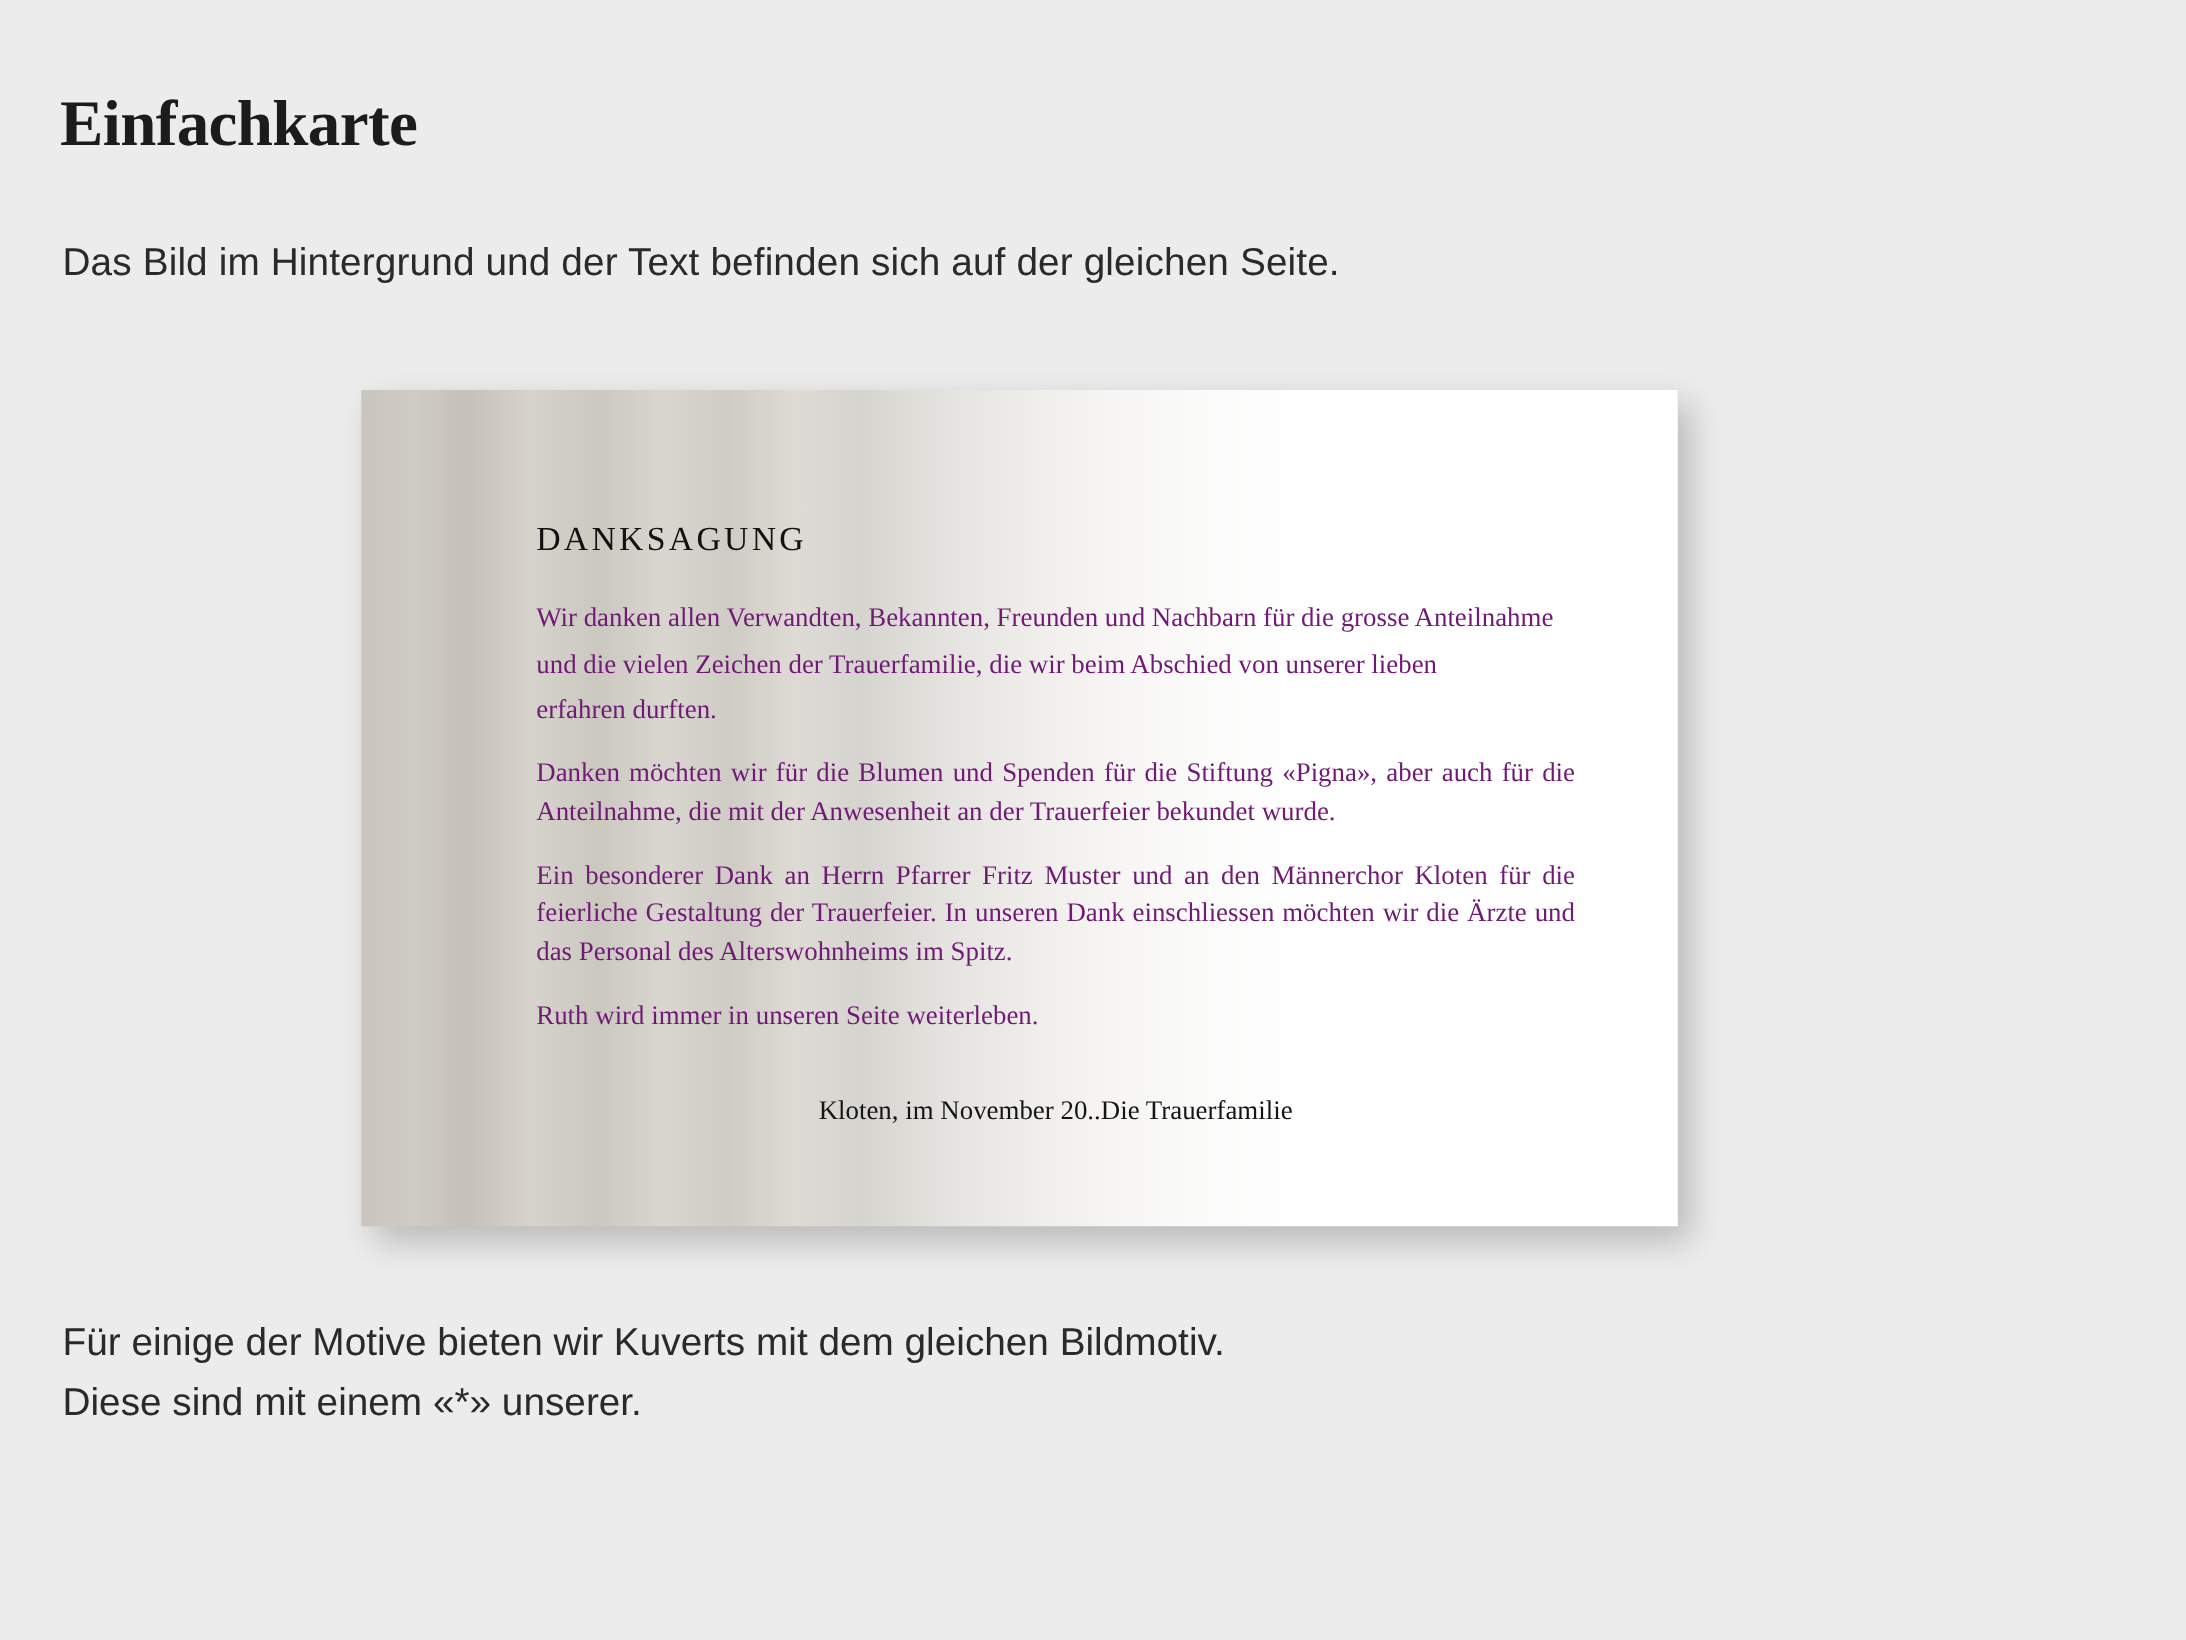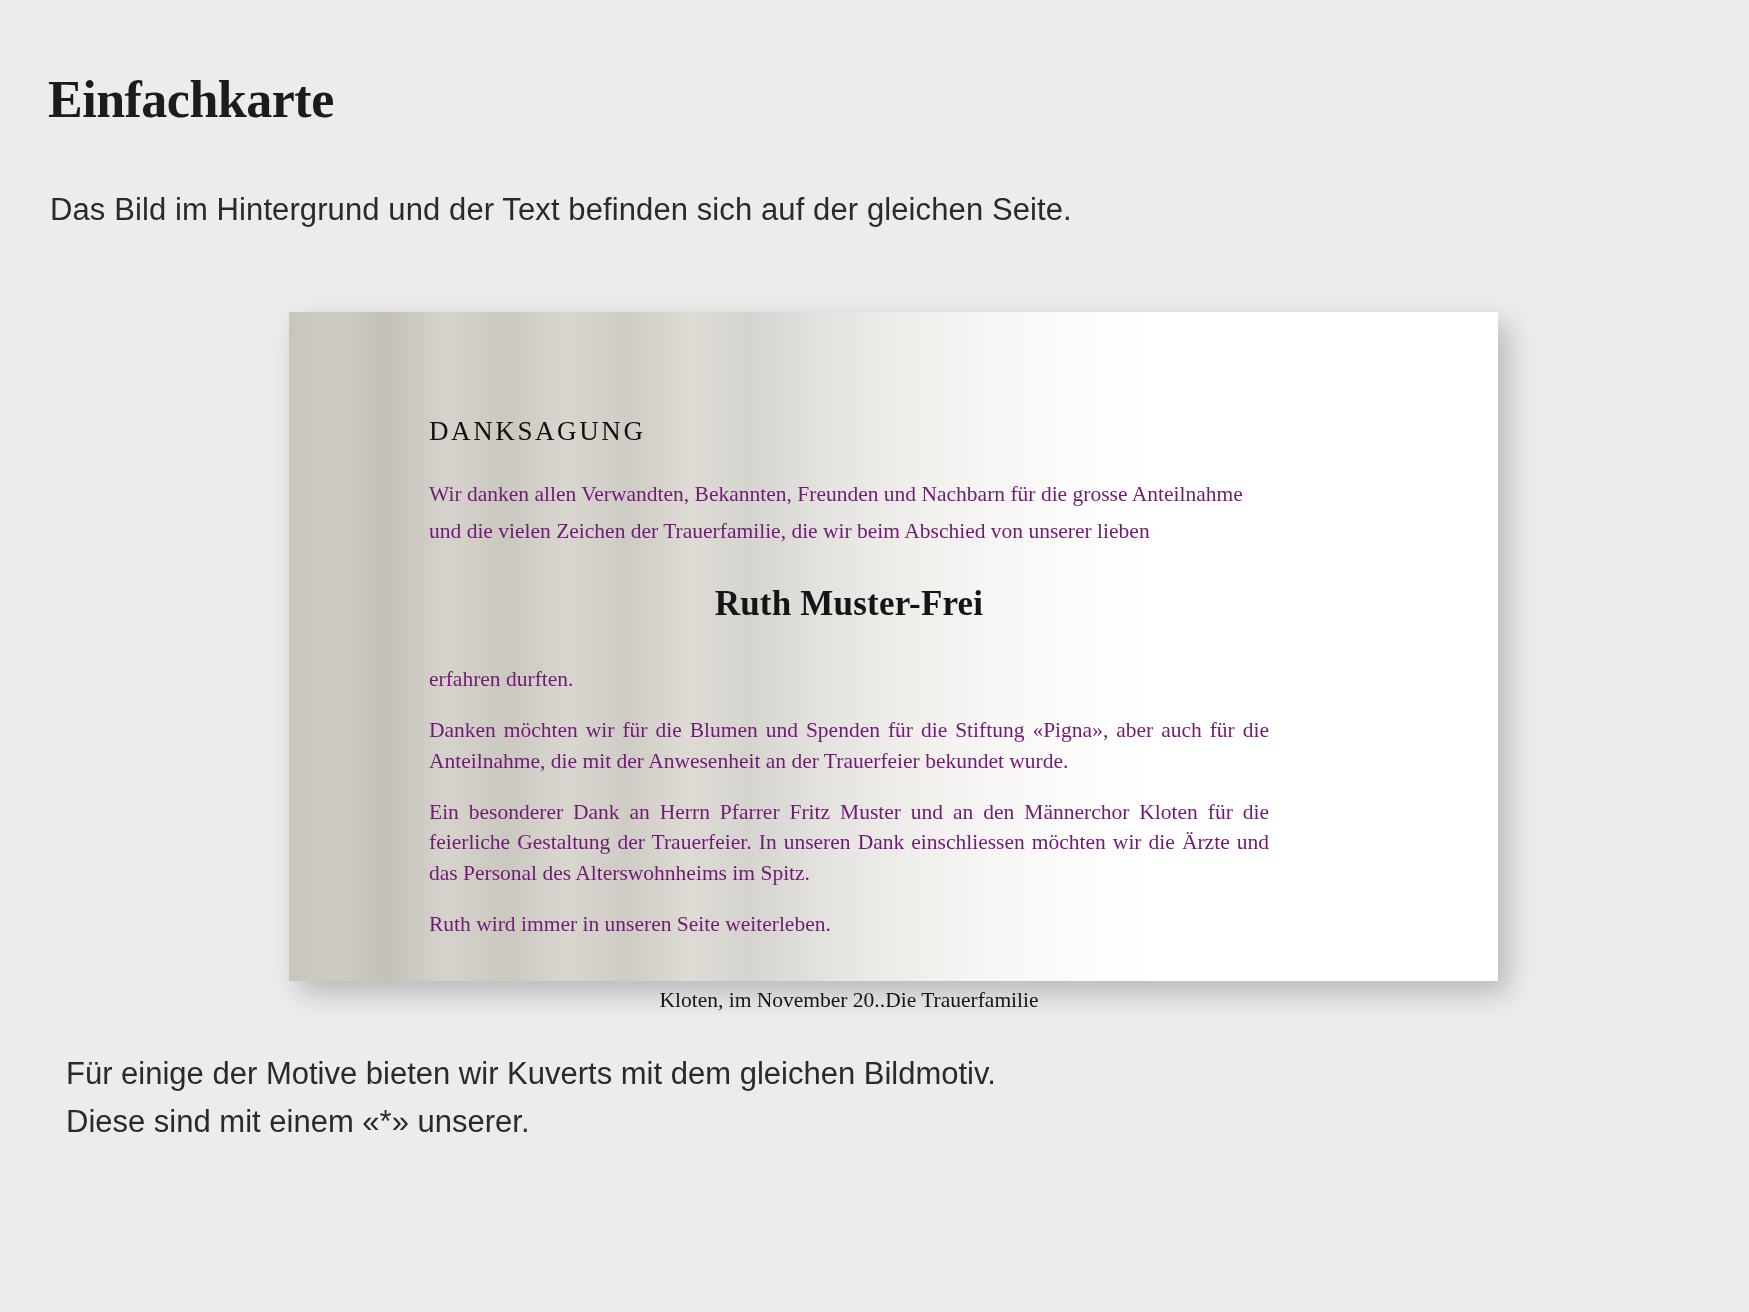--- a/index.html
+++ b/index.html
@@ -40,34 +40,34 @@
     left: 50px;
     top: 192px;
     font-size: 31px;
     color: #2a2a2a;
     font-weight: 400;
     letter-spacing: 0.1px;
   }
 
   .footnote {
     position: absolute;
-    left: 66px;
+    left: 50px;
     top: 1050px;
     font-size: 31px;
     color: #2a2a2a;
     line-height: 1.55;
     font-weight: 400;
   }
 
   
   .card-wrap {
     position: absolute;
     left: 289px;
     top: 312px;
-    width: 1209px;
+    width: 1053px;
     height: 669px;
   }
 
   .card {
     position: absolute;
     inset: 0;
     background:
       linear-gradient(to right,
         #c9c5bd 0%,
         #cfccc4 4%,
@@ -149,21 +149,20 @@
 
   <div class="card-wrap">
     <div class="card"></div>
     <div class="card-inner">
 
       <div class="danksagung">DANKSAGUNG</div>
 
       <p class="para tight">Wir danken allen Verwandten, Bekannten, Freunden und Nachbarn für die grosse Anteilnahme</p>
       <p class="para tight">und die vielen Zeichen der Trauerfamilie, die wir beim Abschied von unserer lieben</p>
 
-      <div class="name">Ruth Muster-Frei</div>
 
       <p class="para">erfahren durften.</p>
 
       <p class="para">Danken möchten wir für die Blumen und Spenden für die Stiftung «Pigna», aber auch für die Anteilnahme, die mit der Anwesenheit an der Trauerfeier bekundet wurde.</p>
 
       <p class="para">Ein besonderer Dank an Herrn Pfarrer Fritz Muster und an den Männerchor Kloten für die feierliche Gestaltung der Trauerfeier. In unseren Dank einschliessen möchten wir die Ärzte und das Personal des Alterswohnheims im Spitz.</p>
 
       <p class="para">Ruth wird immer in unseren Seite weiterleben.</p>
 
       <div class="signature-row">

